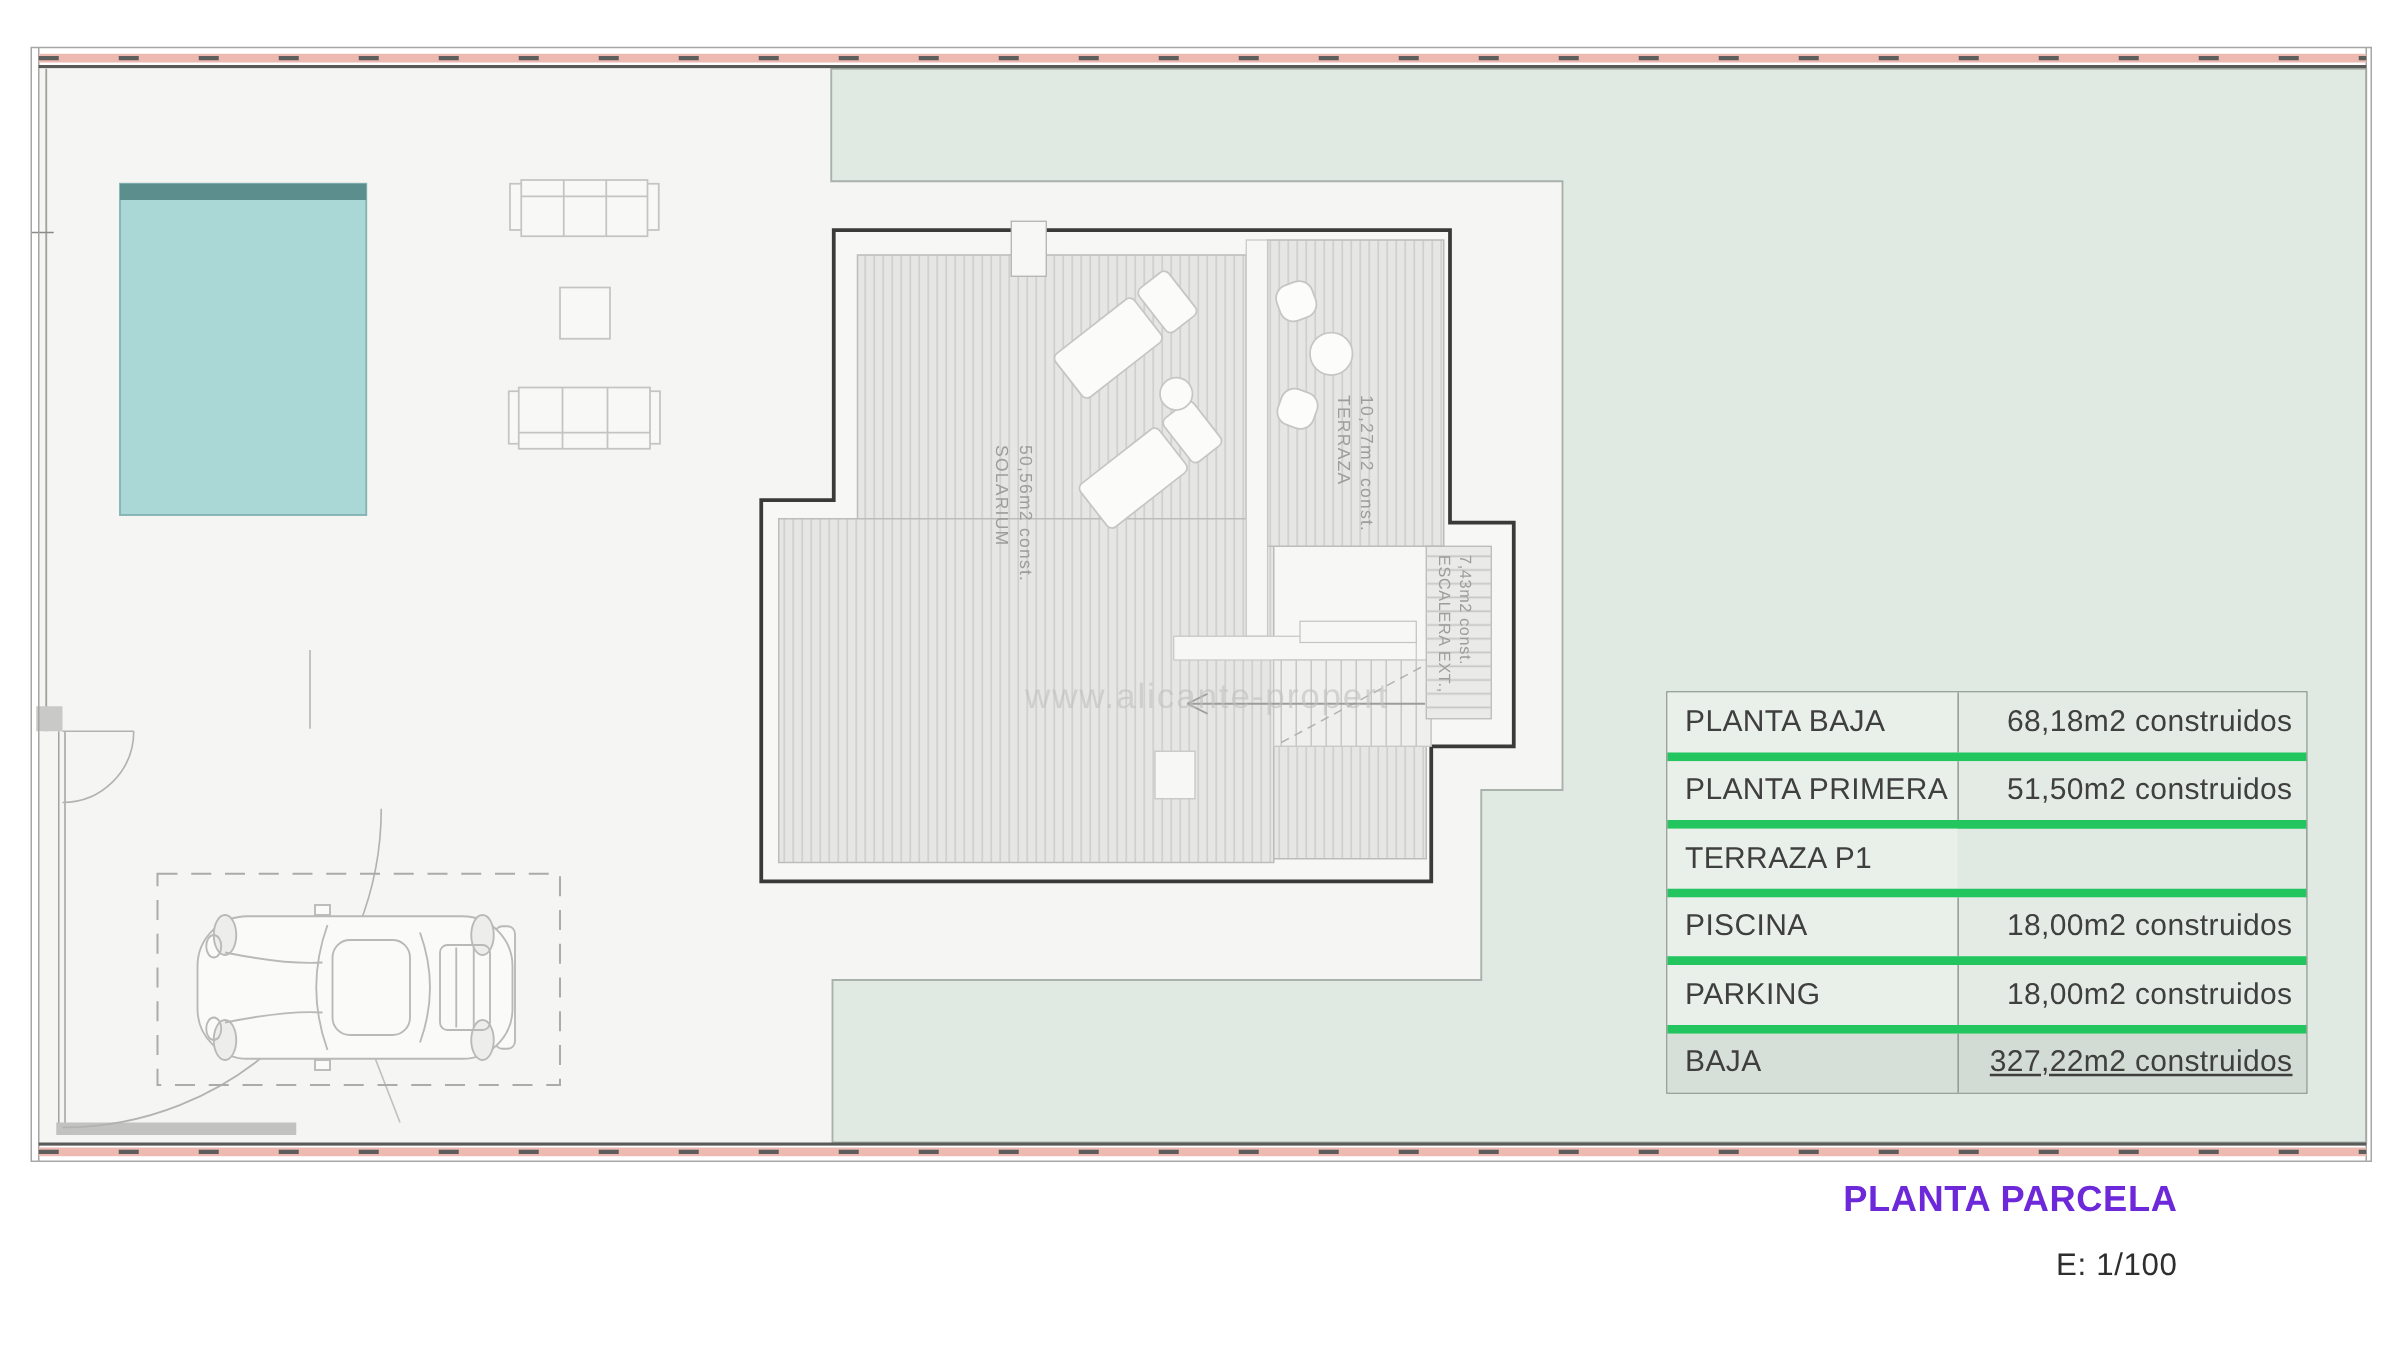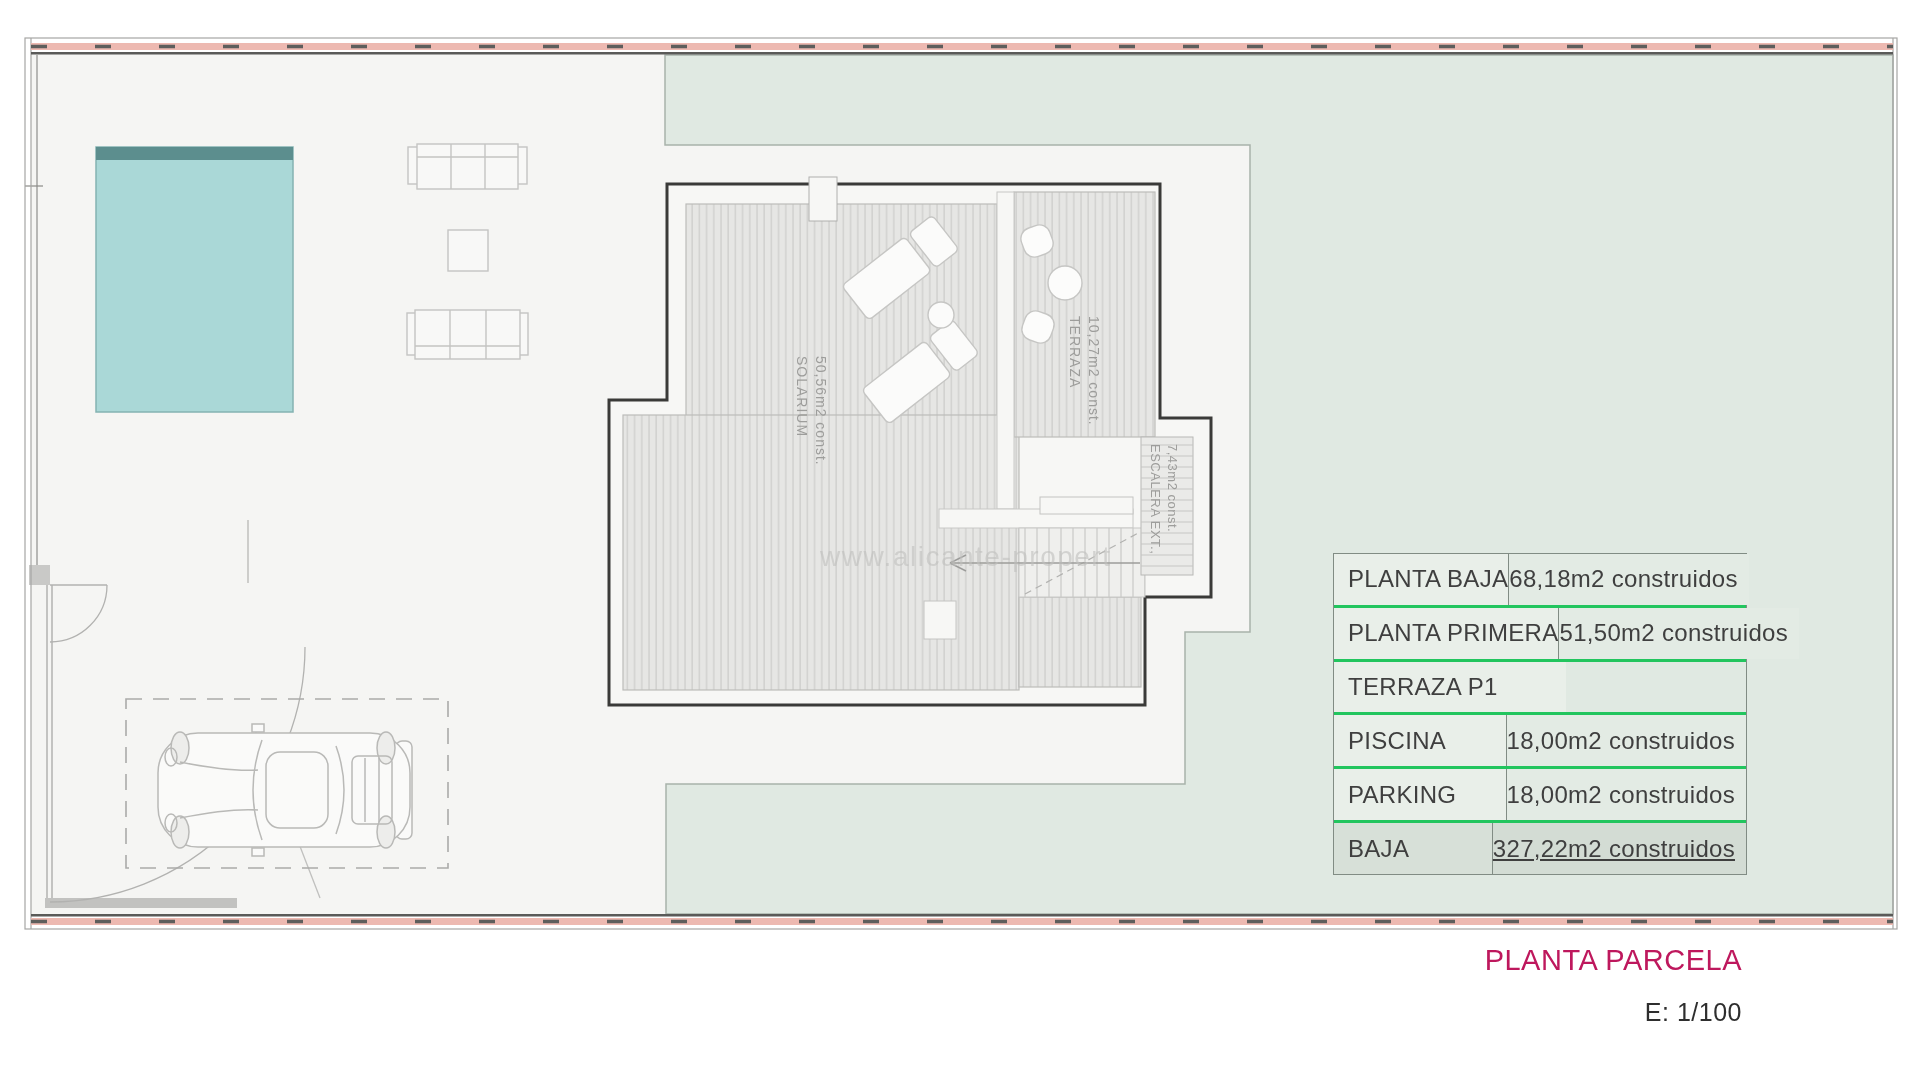--- a/index.html
+++ b/index.html
@@ -1,35 +1,35 @@
 <!DOCTYPE html>
 <html style="--c-garden: #e0e9e2; --c-paper: #f5f5f3; --c-pool: #aad8d7; --c-pool-edge: #5c8e8e; --c-frame-band: #edb9b1; --c-table-label: #e9efe9; --c-table-value: #e3ebe4; --c-table-total-label: #d7e0d8; --c-table-total-value: #d3dcd4; --c-ink: #3f3f3f;"><head>
 <meta charset="utf-8">
 <style>
   html,body{margin:0;padding:0;background:#ffffff;}
   #stage{position:relative;width:1920px;height:1080px;background:#ffffff;overflow:hidden;
          font-family:"Liberation Sans", sans-serif;}
   #plan-svg{position:absolute;left:0;top:0;width:1920px;height:1080px;}
 
   
-  #area-table{position:absolute;left:1333px;top:553px;width:414px;height:322px;
+  #area-table{position:absolute;left:1333px;top:553px;width:513px;height:322px;
               display:flex;flex-direction:column;border:1px solid #818c84;box-sizing:border-box;}
-  .t-row{flex:1;display:flex;border-top:3px solid #22c55e;box-sizing:border-box;}
+  .t-row{flex:1;display:flex;border-top:7px solid #22c55e;box-sizing:border-box;}
   .t-row:first-child{border-top:none;}
   .t-cell{display:flex;align-items:center;box-sizing:border-box;
           font-size:24px;color:var(--c-ink,#3f3f3f);letter-spacing:0.3px;white-space:nowrap;}
   .t-label{width:232px;background:var(--c-table-label,#e9efe9);padding-left:14px;}
   .t-value{flex:1;background:var(--c-table-value,#e3ebe4);justify-content:flex-end;padding-right:11px;
            border-left:1px solid #818c84;}
   .t-row.total .t-label{background:var(--c-table-total-label,#d7e0d8);}
   .t-row.total .t-value{background:var(--c-table-total-value,#d3dcd4);text-decoration:underline;}
 
   
   #title-block{position:absolute;right:178px;top:944px;text-align:right;}
-  #title-block .main{font-size:29px;font-weight:normal;color:#be185d;letter-spacing:0.5px;}
+  #title-block .main{font-size:29px;font-weight:bold;color:#6d28d9;letter-spacing:0.5px;}
   #title-block .scale{font-size:25px;color:#2e2e2e;margin-top:21px;letter-spacing:0.5px;}
 
   svg text{font-family:"Liberation Sans", sans-serif;}
 </style>
 </head>
 <body>
 
 <div id="stage">
 
 <svg id="plan-svg" viewBox="0 0 1920 1080">

